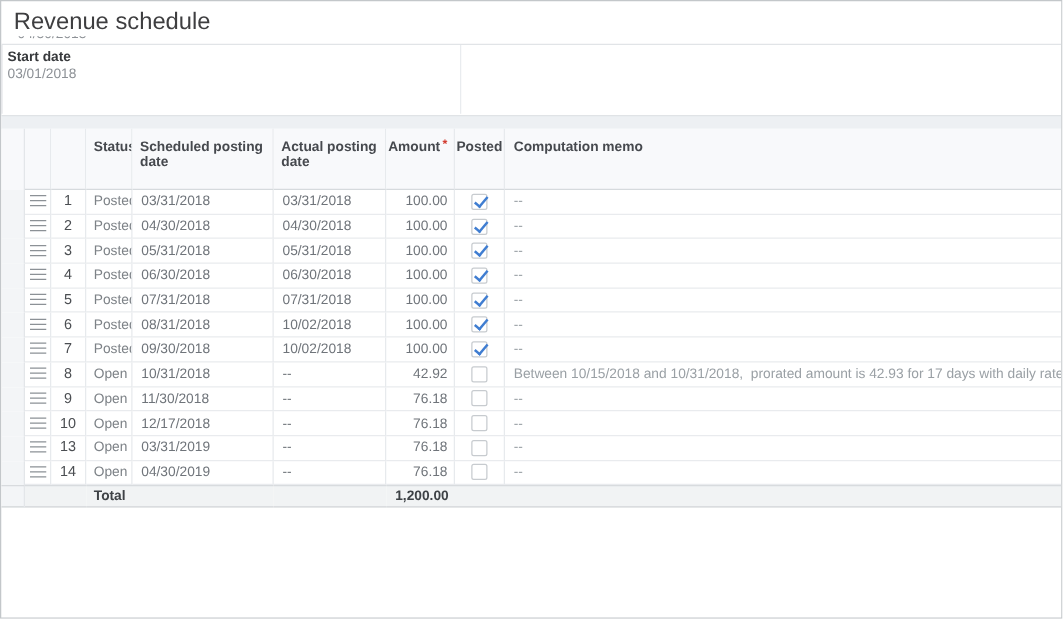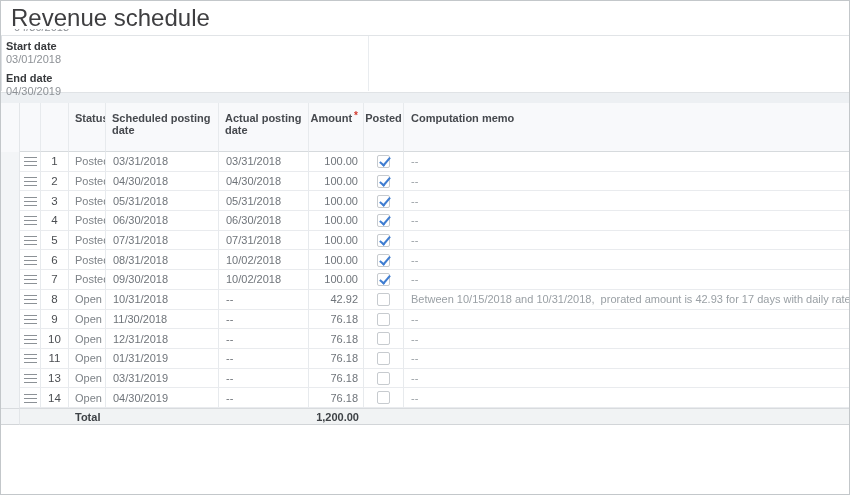--- a/index.html
+++ b/index.html
@@ -2,21 +2,21 @@
 <html style="--check: #3f7dd1; --required: #d23a2e;"><head>
 <meta charset="utf-8">
 <style>
   * { margin:0; padding:0; box-sizing:border-box; }
   html,body { background:#fff; }
   body { font-family:"Liberation Sans","DejaVu Sans",sans-serif; font-size:11px; color:#444; }
   .window { position:relative; width:850px; height:495px; border:1px solid #c3c7ca; background:#fff; overflow:hidden; }
 
   
   .titlebar { height:35px; border-bottom:1px solid #e1e4e7; padding-left:10px; }
-  .title { font-size:24px; line-height:33px; color:#3e3e40; font-weight:400; }
+  .title { font-size:19px; line-height:33px; color:#3e3e40; font-weight:400; }
 
   
   .clip-strip { position:absolute; left:13px; top:28px; height:6px; overflow:hidden; }
   .clip-strip span { display:block; font-size:11px; color:#8d9196; margin-top:-8px; white-space:nowrap; }
 
   
   .form-area { position:relative; height:56px; }
   .form-panel { width:368px; height:55px; border-left:1px solid #dde0e4; border-right:1px solid #e9ecef; padding:4px 0 0 4px; }
   .field-label { font-weight:bold; color:#37393c; font-size:11px; line-height:13px; }
   .field-value { color:#8d9196; font-size:11px; line-height:13px; margin-bottom:3px; }
@@ -75,24 +75,20 @@
 
   <div class="clip-strip">
     <span>04/30/2018</span>
   </div>
 
   <div class="form-area">
     <div class="form-panel">
       <div class="field">
         <div class="field-label">Start date</div>
         <div class="field-value">03/01/2018</div>
-      </div>
-      <div class="field">
-        <div class="field-label">End date</div>
-        <div class="field-value">04/30/2019</div>
       </div>
     </div>
   </div>
 
   <div class="divider-band"></div>
 
   <table class="grid">
     <colgroup>
       <col style="width:19px">
         <col style="width:21px">
@@ -215,32 +211,21 @@
           <td class="actual">--</td>
           <td class="amount">76.18</td>
           <td class="posted"><span class="checkbox"></span></td>
           <td class="memo">--</td>
         </tr>
         <tr>
           <td class="gutter"></td>
           <td class="dragc"><span class="drag"><i></i><i></i><i></i></span></td>
           <td class="num">10</td>
           <td class="status">Open</td>
-          <td class="sched">12/31/2018</td>
-          <td class="actual">--</td>
-          <td class="amount">76.18</td>
-          <td class="posted"><span class="checkbox"></span></td>
-          <td class="memo">--</td>
-        </tr>
-        <tr>
-          <td class="gutter"></td>
-          <td class="dragc"><span class="drag"><i></i><i></i><i></i></span></td>
-          <td class="num">11</td>
-          <td class="status">Open</td>
-          <td class="sched">01/31/2019</td>
+          <td class="sched">12/17/2018</td>
           <td class="actual">--</td>
           <td class="amount">76.18</td>
           <td class="posted"><span class="checkbox"></span></td>
           <td class="memo">--</td>
         </tr>
         <tr>
           <td class="gutter"></td>
           <td class="dragc"><span class="drag"><i></i><i></i><i></i></span></td>
           <td class="num">13</td>
           <td class="status">Open</td>

